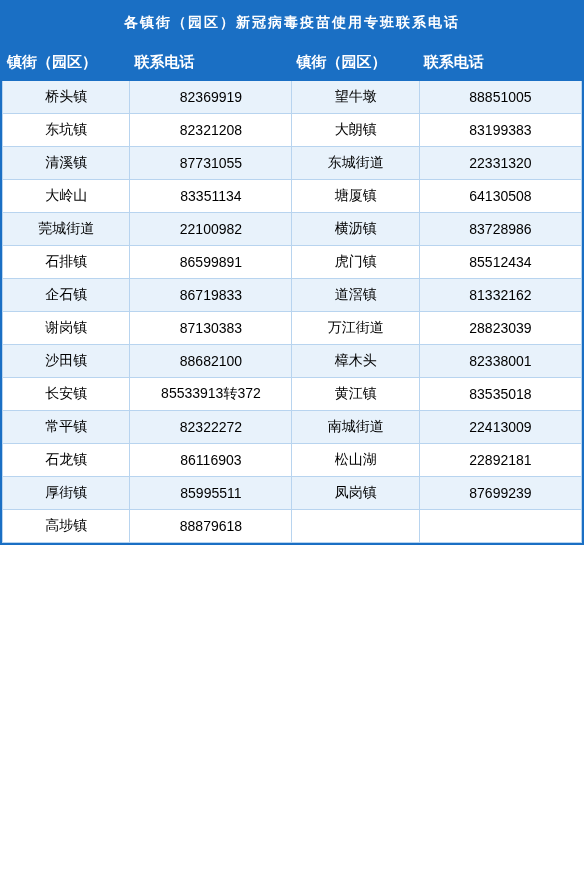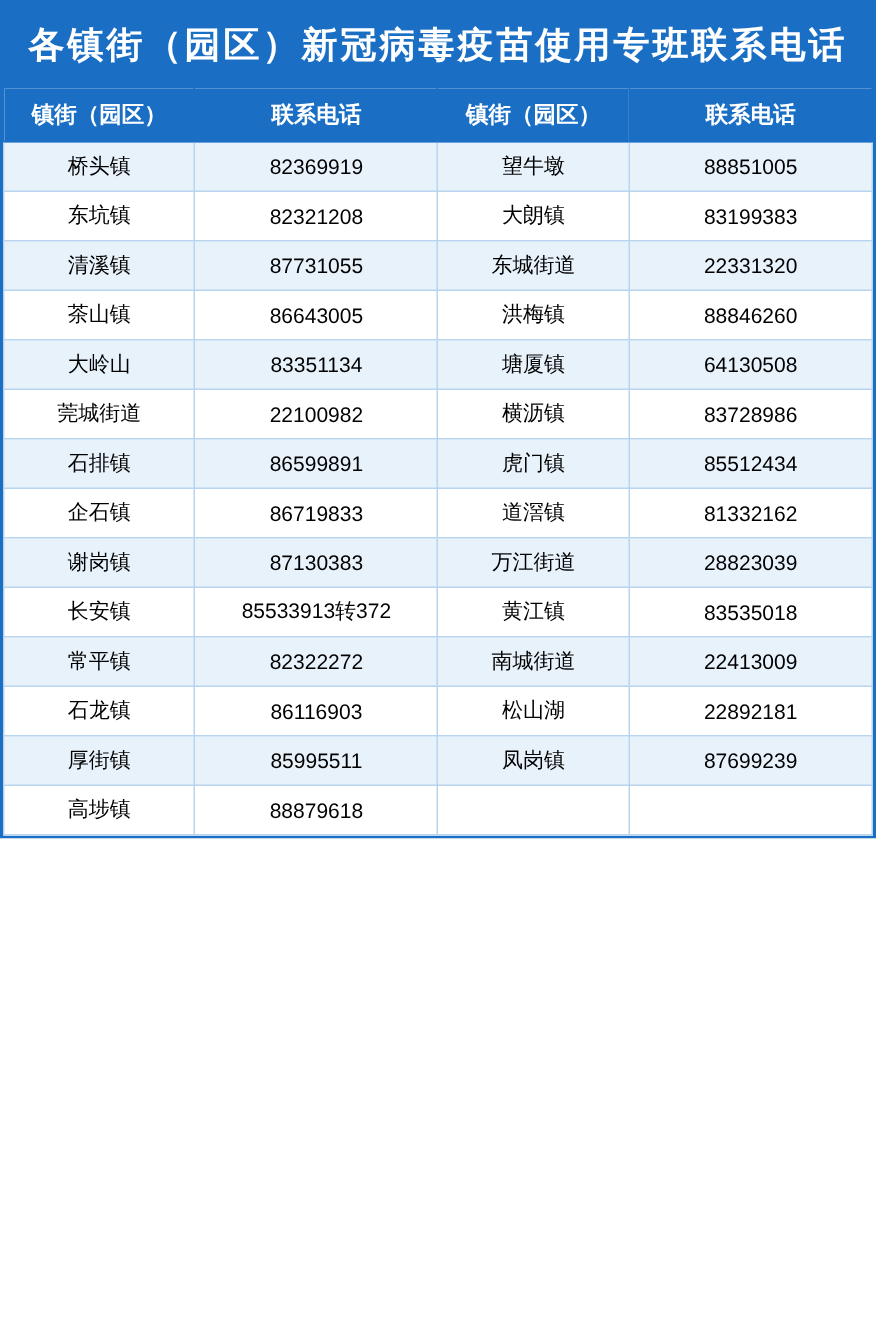--- a/index.html
+++ b/index.html
@@ -14,35 +14,35 @@
     }
     .container {
       width: 584px;
       border: 2px solid #1a6fc4;
     }
     .header {
       background-color: #1a6fc4;
       color: #fff;
       text-align: center;
       padding: 12px 8px;
-      font-size: 24px;
+      font-size: 14px;
       font-weight: bold;
       letter-spacing: 2px;
     }
     table {
       width: 100%;
       border-collapse: collapse;
     }
     thead tr th {
       background-color: #1a6fc4;
       color: #fff;
       padding: 8px 4px;
       font-size: 15px;
       font-weight: bold;
-      text-align: center;
+      text-align: left;
       border: 1px solid #1a6fc4;
     }
     tbody tr td {
       padding: 7px 4px;
       font-size: 14px;
       text-align: center;
       border: 1px solid #b8d4ef;
     }
     tbody tr:nth-child(odd) td {
       background-color: #e8f2fb;
@@ -90,26 +90,20 @@
           <td>大朗镇</td>
           <td>83199383</td>
         </tr>
         <tr>
           <td>清溪镇</td>
           <td>87731055</td>
           <td>东城街道</td>
           <td>22331320</td>
         </tr>
         <tr>
-          <td>茶山镇</td>
-          <td>86643005</td>
-          <td>洪梅镇</td>
-          <td>88846260</td>
-        </tr>
-        <tr>
           <td>大岭山</td>
           <td>83351134</td>
           <td>塘厦镇</td>
           <td>64130508</td>
         </tr>
         <tr>
           <td>莞城街道</td>
           <td>22100982</td>
           <td>横沥镇</td>
           <td>83728986</td>
@@ -124,20 +118,26 @@
           <td>企石镇</td>
           <td>86719833</td>
           <td>道滘镇</td>
           <td>81332162</td>
         </tr>
         <tr>
           <td>谢岗镇</td>
           <td>87130383</td>
           <td>万江街道</td>
           <td>28823039</td>
+        </tr>
+        <tr>
+          <td>沙田镇</td>
+          <td>88682100</td>
+          <td>樟木头</td>
+          <td>82338001</td>
         </tr>
         <tr>
           <td>长安镇</td>
           <td>85533913转372</td>
           <td>黄江镇</td>
           <td>83535018</td>
         </tr>
         <tr>
           <td>常平镇</td>
           <td>82322272</td>

